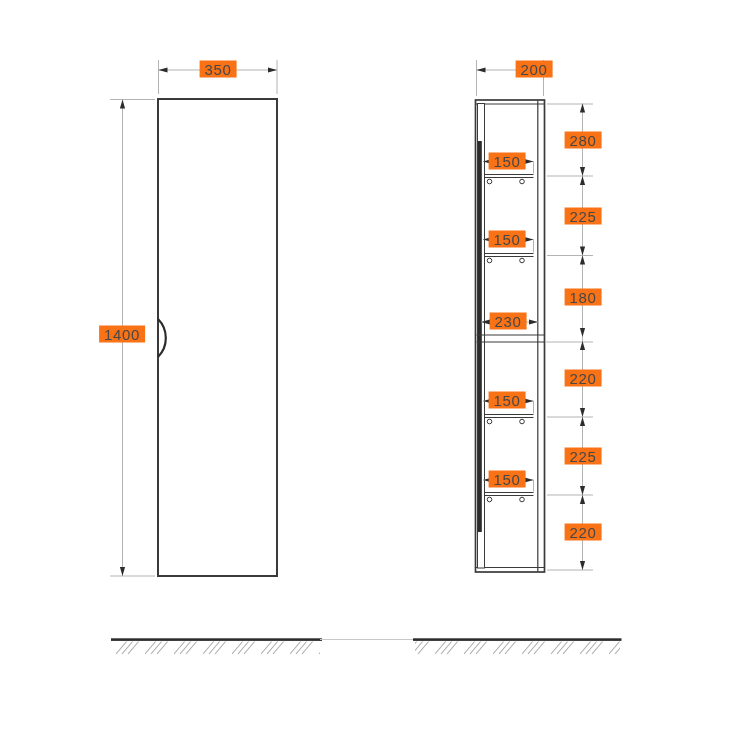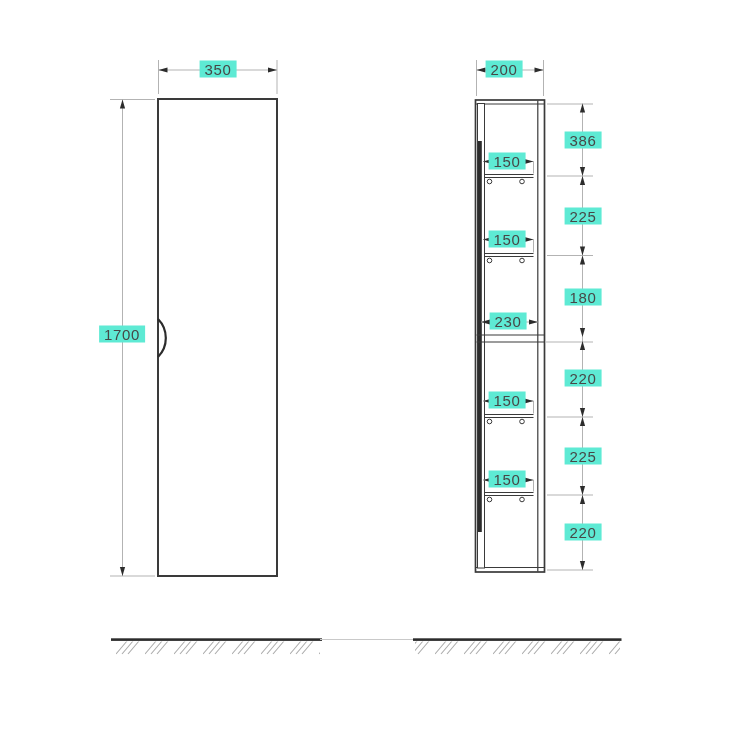--- a/index.html
+++ b/index.html
@@ -4,21 +4,21 @@
 <style>
   html,body{margin:0;padding:0;background:#ffffff;}
   .canvas{
     position:relative;width:750px;height:750px;background:#ffffff;
     font-family:"Liberation Sans","DejaVu Sans",sans-serif;overflow:hidden;
   }
   .canvas svg{position:absolute;left:0;top:0;}
   .dim-label{
     position:absolute;transform:translate(-50%,-50%);
     font-size:15px;line-height:1;letter-spacing:.6px;
-    color:#474747;background:#5eead4;padding:1px 5px;white-space:nowrap;
+    color:#474747;background:#f97316;padding:1px 5px;white-space:nowrap;
   }
 </style>
 </head>
 <body>
 
 <div class="canvas">
 
 <svg width="750" height="750" viewBox="0 0 750 750">
   <defs>
     <pattern id="hatch" width="29" height="16" patternUnits="userSpaceOnUse">
@@ -161,29 +161,29 @@
     <rect x="113" y="641.5" width="207" height="14" fill="url(#hatch)"></rect>
   </g>
   <line x1="320" y1="639.5" x2="413" y2="639.5" stroke="#c9c9c9" stroke-width="1"></line>
   <g>
     <rect x="413" y="638.3" width="208.5" height="2.6" fill="#2c2c2c"></rect>
     <rect x="415" y="641.5" width="205" height="14" fill="url(#hatch)"></rect>
   </g>
 </svg>
 
   <div class="dim-label" style="left:218px;top:69px">350</div>
-  <div class="dim-label" style="left:122px;top:334px">1700</div>
-  <div class="dim-label" style="left:504px;top:69px">200</div>
+  <div class="dim-label" style="left:122px;top:334px">1400</div>
+  <div class="dim-label" style="left:534px;top:69px">200</div>
 
   <div class="dim-label" style="left:507px;top:161px">150</div>
   <div class="dim-label" style="left:507px;top:239px">150</div>
   <div class="dim-label" style="left:508px;top:321px">230</div>
   <div class="dim-label" style="left:507px;top:400px">150</div>
   <div class="dim-label" style="left:507px;top:479px">150</div>
 
-  <div class="dim-label" style="left:583px;top:140px">386</div>
+  <div class="dim-label" style="left:583px;top:140px">280</div>
   <div class="dim-label" style="left:583px;top:216px">225</div>
   <div class="dim-label" style="left:583px;top:297px">180</div>
   <div class="dim-label" style="left:583px;top:378px">220</div>
   <div class="dim-label" style="left:583px;top:456px">225</div>
   <div class="dim-label" style="left:583px;top:532px">220</div>
 
 </div>
 
 </body></html>

